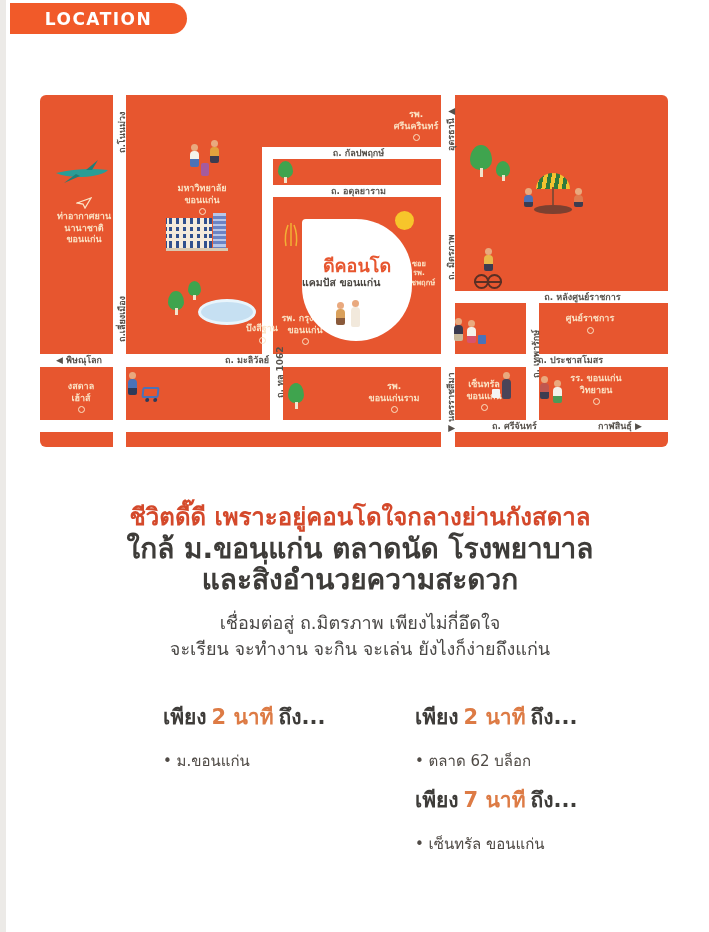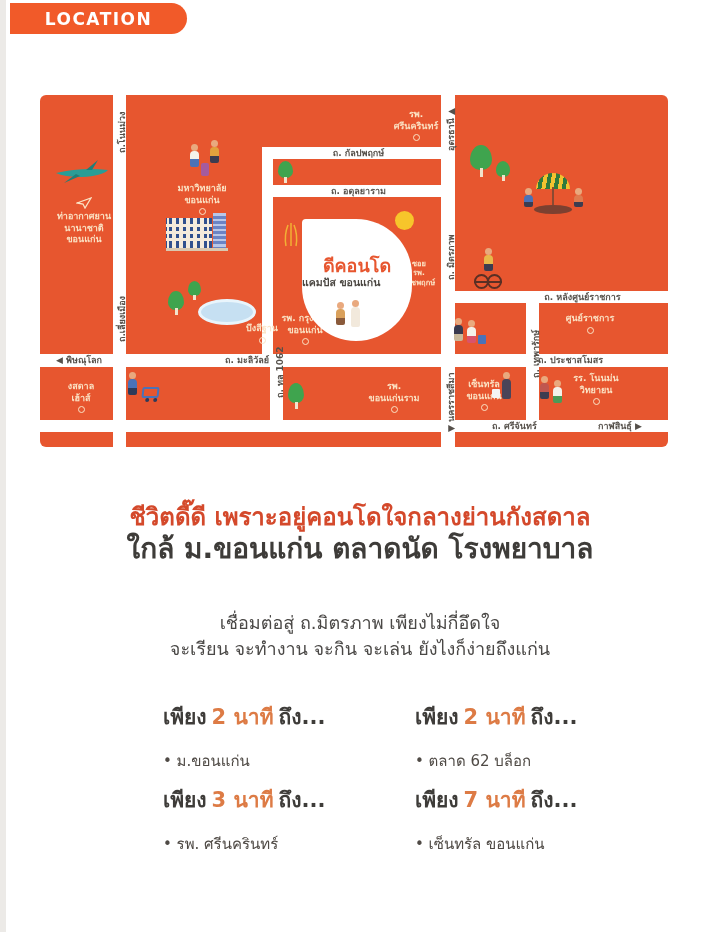--- a/index.html
+++ b/index.html
@@ -172,21 +172,21 @@
     <div class="place" style="left:514px;top:218px;width:72px;">
       <span>ศูนย์ราชการ</span>
       <div class="marker"></div>
     </div>
     <div class="place" style="left:418px;top:284px;width:52px;">
       <span>เซ็นทรัล
 ขอนแก่น</span>
       <div class="marker"></div>
     </div>
     <div class="place" style="left:522px;top:278px;width:68px;">
-      <span>รร. โนนม่น
+      <span>รร. ขอนแก่น
 วิทยายน</span>
       <div class="marker"></div>
     </div>
 
     <div class="dlogo">
       <div class="dshape"></div>
       <div class="ddot"></div>
       <div class="dname">ดีคอนโด</div>
       <div class="dsub">แคมปัส ขอนแก่น</div>
     </div>
@@ -260,20 +260,21 @@
       <div class="person" style="left:0;top:2px;background:linear-gradient(#4A72B8 0 55%, #2E3A59 55%);"></div>
       <div class="cart" style="left:14px;top:10px;"></div>
     </div>
 
     <div class="tree" style="left:248px;top:288px;width:16px;height:26px;"></div>
   </div>
 
   <div class="headline">
     <div class="l1">ชีวิตดี๊ดี เพราะอยู่คอนโดใจกลางย่านกังสดาล</div>
     <div class="l2">ใกล้ ม.ขอนแก่น ตลาดนัด โรงพยาบาล</div>
+    <div class="l3">และสิ่งอำนวยความสะดวก</div>
   </div>
 
   <div class="sub">
     <div>เชื่อมต่อสู่ ถ.มิตรภาพ เพียงไม่กี่อึดใจ</div>
     <div>จะเรียน จะทำงาน จะกิน จะเล่น ยังไงก็ง่ายถึงแก่น</div>
   </div>
 
   <div class="item" style="left:163px;top:700px;">
     <div class="item-title">
       <span class="t-dark">เพียง</span><span class="t-orange">2 นาที</span><span class="t-dark">ถึง...</span>
@@ -281,26 +282,20 @@
     <div class="item-place">• ม.ขอนแก่น</div>
   </div>
 
   <div class="item" style="left:415px;top:700px;">
     <div class="item-title">
       <span class="t-dark">เพียง</span><span class="t-orange">2 นาที</span><span class="t-dark">ถึง...</span>
     </div>
     <div class="item-place">• ตลาด 62 บล็อก</div>
   </div>
 
-  <div class="item" style="left:163px;top:783px;">
-    <div class="item-title">
-      <span class="t-dark">เพียง</span><span class="t-orange">3 นาที</span><span class="t-dark">ถึง...</span>
-    </div>
-    <div class="item-place">• รพ. ศรีนครินทร์</div>
-  </div>
 
   <div class="item" style="left:415px;top:783px;">
     <div class="item-title">
       <span class="t-dark">เพียง</span><span class="t-orange">7 นาที</span><span class="t-dark">ถึง...</span>
     </div>
     <div class="item-place">• เซ็นทรัล ขอนแก่น</div>
   </div>
 </div>
 
 </body></html>

